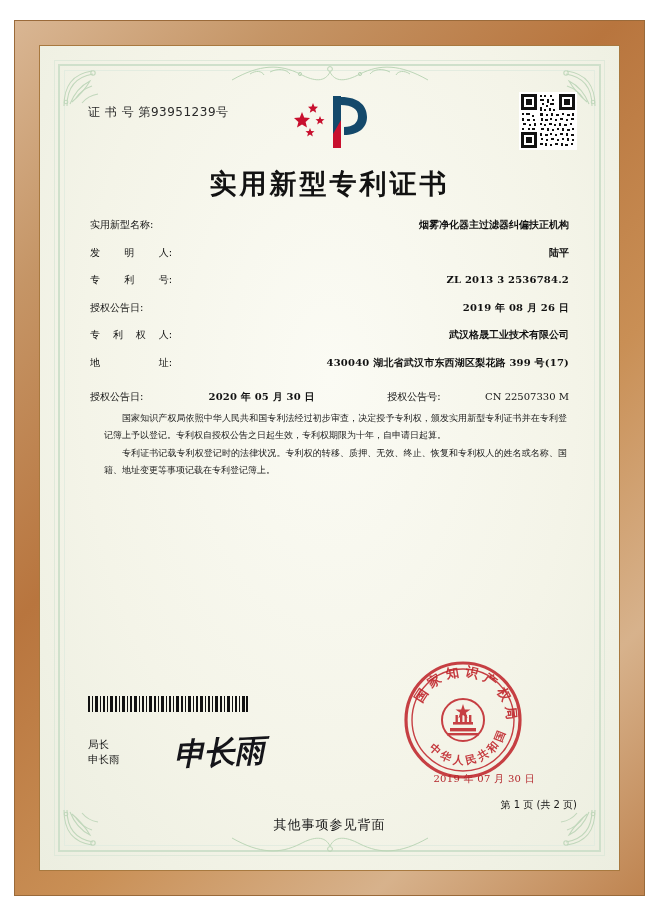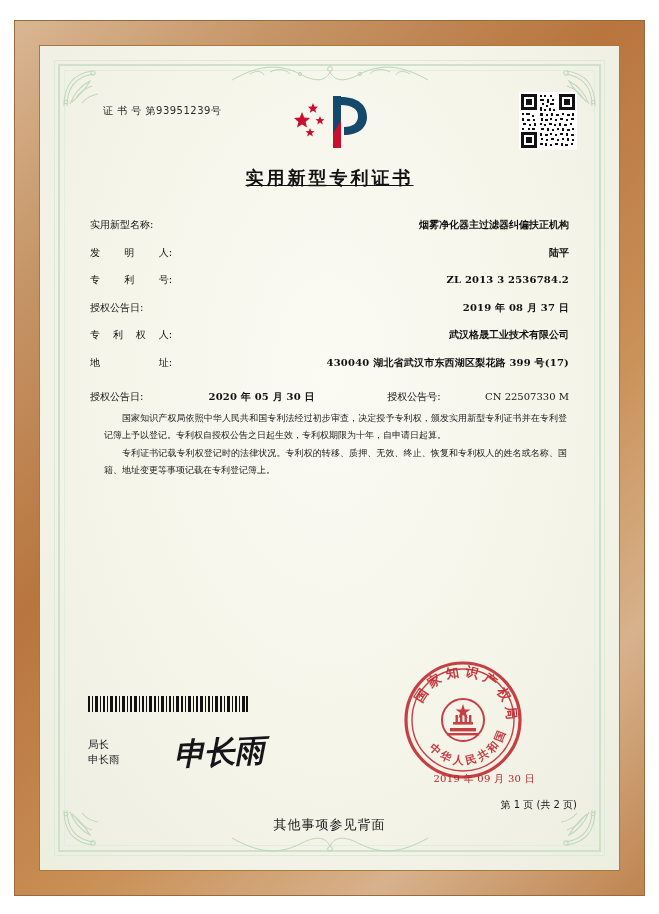--- a/index.html
+++ b/index.html
@@ -96,23 +96,23 @@
     position: absolute;
     left: 42px;
     right: 42px;
     top: 44px;
     bottom: 40px;
     font-family: "DejaVu Sans", sans-serif;
   }
 
   .cert-no {
     position: absolute;
-    left: 21px;
+    left: 6px;
     top: 14px;
-    font-size: 10px;
+    font-size: 12px;
     color: #2a2a2a;
     letter-spacing: .5px;
     white-space: nowrap;
   }
 
   .qr {
     position: absolute;
     right: 0px;
     top: 2px;
     width: 58px;
@@ -128,25 +128,24 @@
     width: 82px;
     height: 62px;
   }
 
   .title {
     position: absolute;
     left: 0; right: 0;
     top: 76px;
     text-align: center;
     font-family: "DejaVu Serif", serif;
-    font-size: 18px;
+    font-size: 27px;
     font-weight: bold;
     color: #121212;
     letter-spacing: 3px;
-    text-decoration: underline;
   }
 
   .fields {
     position: absolute;
     left: 8px;
     right: 8px;
     top: 128px;
     font-size: 10px;
     color: #151515;
   }
@@ -475,21 +474,21 @@
             <div class="field-label spread">
               <span>专</span>
               <span>利</span>
               <span>号:</span>
             </div>
             <div class="field-value mono">ZL 2013 3 2536784.2</div>
           </div>
 
           <div class="field-row">
             <div class="field-label">授权公告日:</div>
-            <div class="field-value mono">2019 年 08 月 37 日</div>
+            <div class="field-value mono">2019 年 08 月 26 日</div>
           </div>
 
           <div class="field-row">
             <div class="field-label spread">
               <span>专</span>
               <span>利</span>
               <span>权</span>
               <span>人:</span>
             </div>
             <div class="field-value">武汉格晟工业技术有限公司</div>
@@ -598,21 +597,21 @@
             </defs>
             <text font-family="'DejaVu Serif', serif" font-size="13" font-weight="bold" fill="#c0272d" opacity="0.9" letter-spacing="5">
               <textPath href="#sealArcTop" startOffset="12%">国家知识产权局</textPath>
             </text>
             <text font-family="'DejaVu Serif', serif" font-size="11" font-weight="bold" fill="#c0272d" opacity="0.9" letter-spacing="3">
               <textPath href="#sealArcBottom" startOffset="22%">中华人民共和国</textPath>
             </text>
           </svg>
         </div>
 
-        <div class="seal-date">2019 年 09 月 30 日</div>
+        <div class="seal-date">2019 年 07 月 30 日</div>
 
         <div class="page-num">第 1 页 (共 2 页)</div>
         <div class="footnote">其他事项参见背面</div>
 
       </div>
     </div>
   </div>
 </div>
 
 </body></html>

